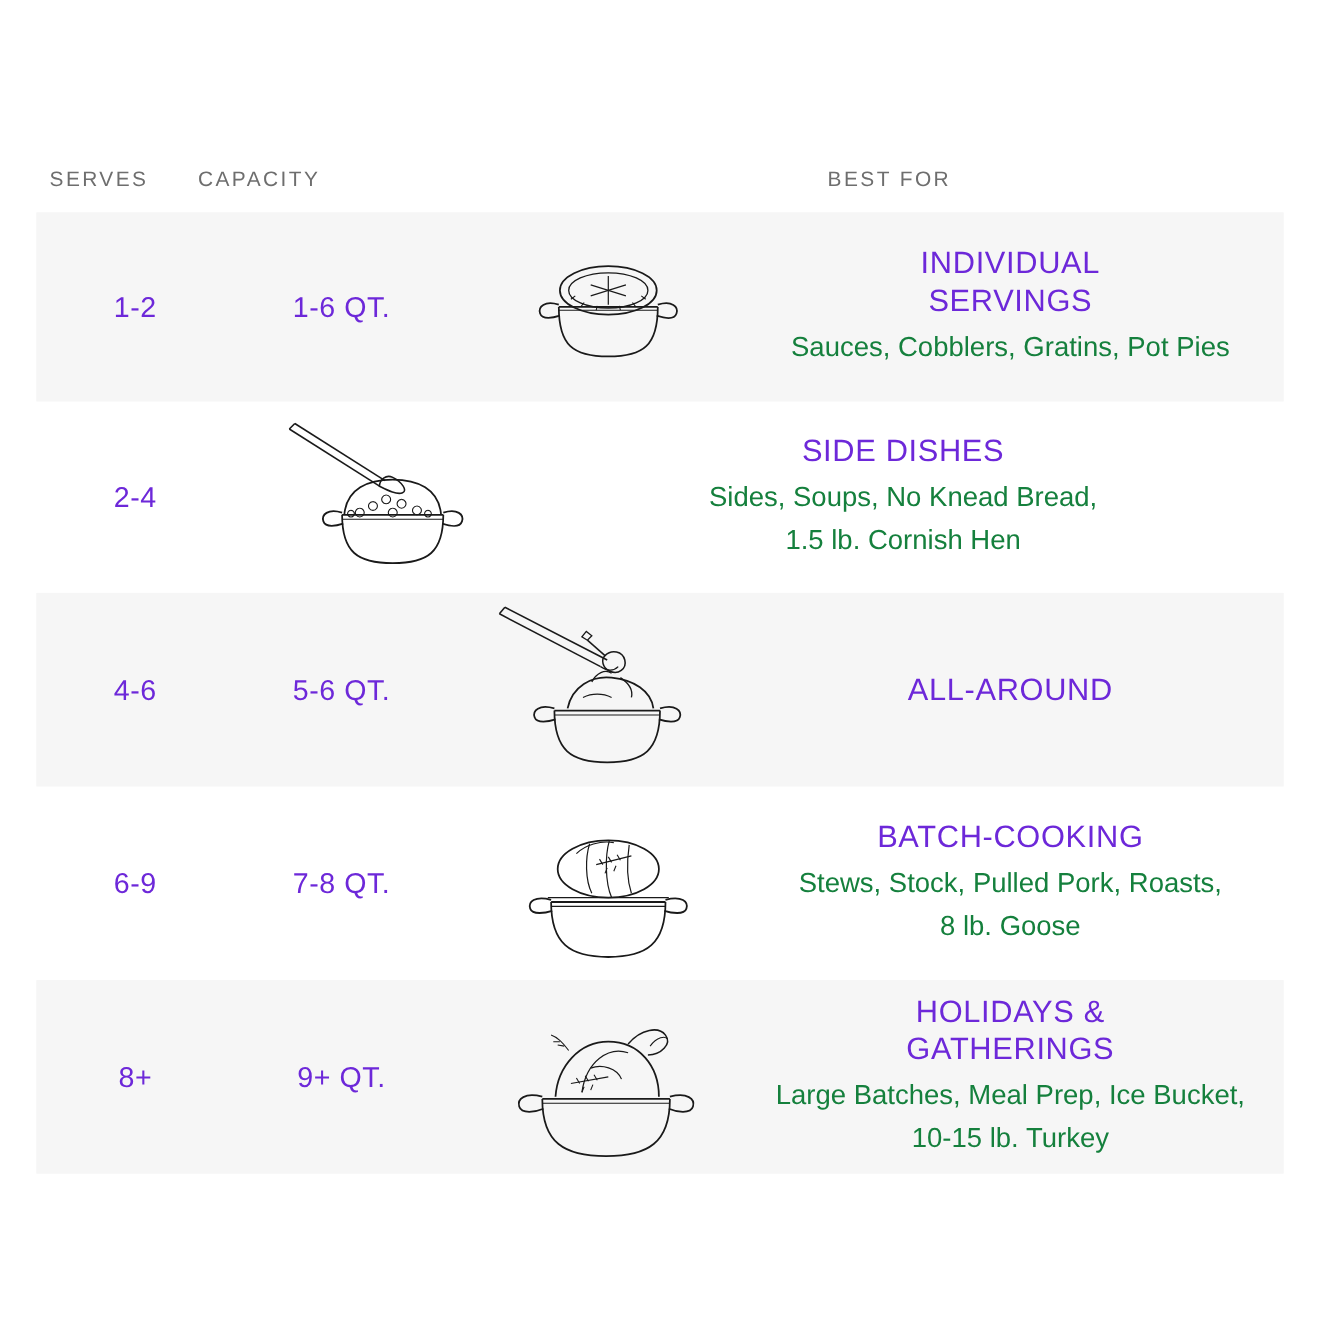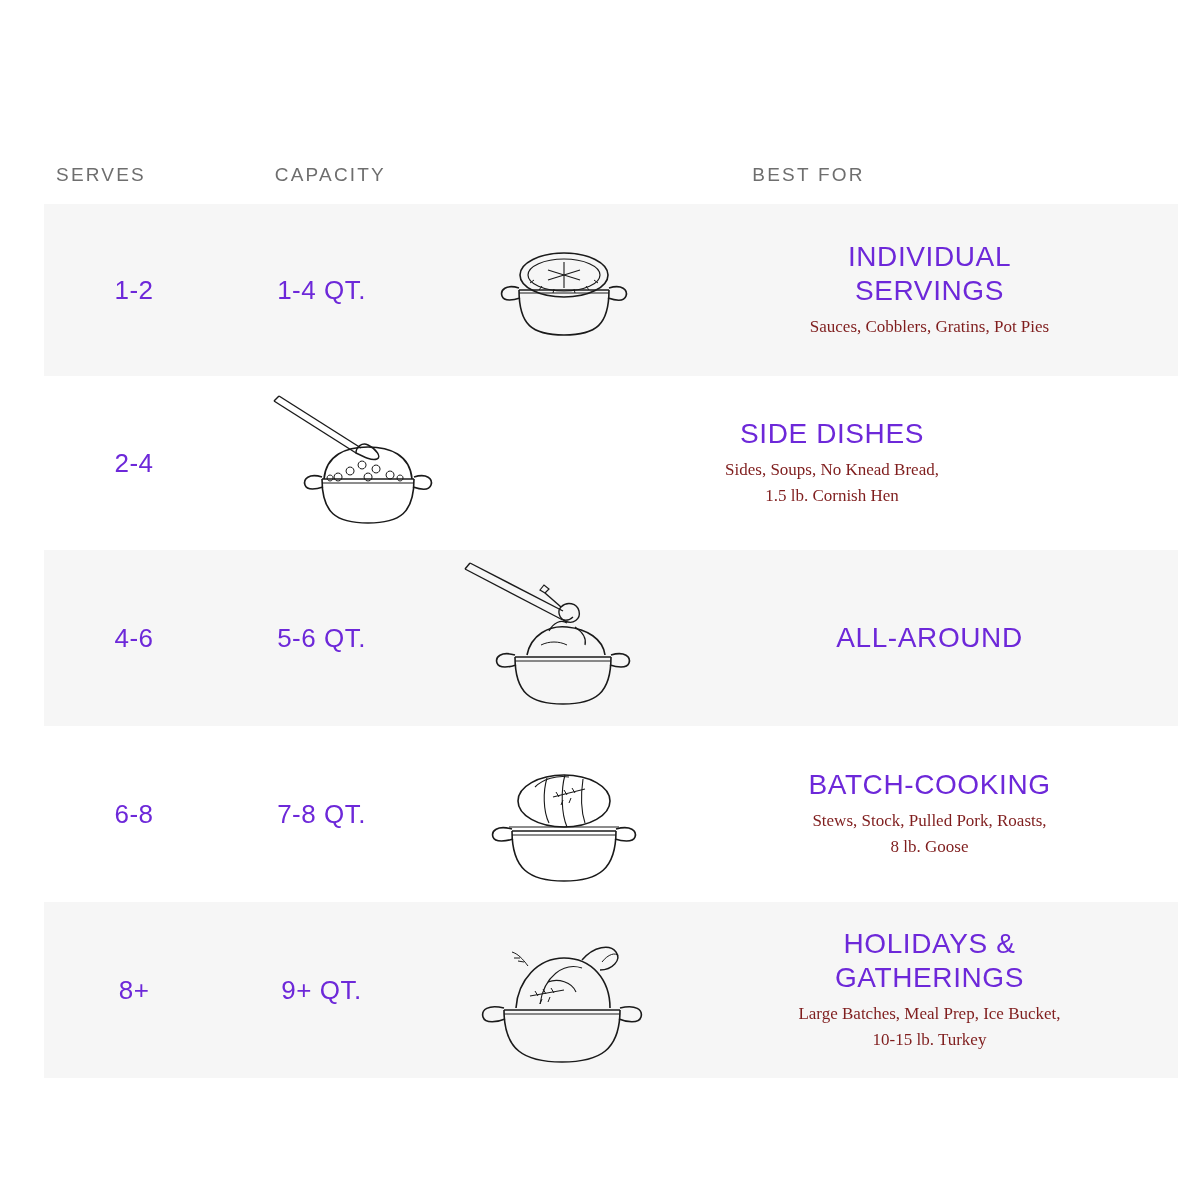--- a/index.html
+++ b/index.html
@@ -13,33 +13,33 @@
     font-family: "Liberation Sans", sans-serif;
     color: #3c3c3c;
     overflow: hidden;
   }
 
   .sizing-chart {
     width: 980px;
     height: 1200px;
     position: relative;
     box-sizing: border-box;
-    padding: 11px;
+    padding: 0;
   }
 
   
   .chart-header {
     display: flex;
     align-items: flex-end;
     height: 80px;
     padding-top: 95px;
     box-sizing: content-box;
   }
   .col-serves   { width: 180px; flex: 0 0 180px; text-align: center; }
-  .col-capacity { width: 195px; flex: 0 0 195px; text-align: right; }
+  .col-capacity { width: 195px; flex: 0 0 195px; text-align: left; }
   .col-image    { width: 290px; flex: 0 0 290px; text-align: center; }
   .col-bestfor  { flex: 1 1 auto; text-align: center; }
 
   .chart-header .header-label {
     font-size: 19px;
     letter-spacing: 2.2px;
     color: #6e6e6e;
     font-weight: 400;
     text-transform: uppercase;
   }
@@ -84,25 +84,24 @@
     padding-right: 28px;
   }
   .bestfor-title {
     font-size: 28px;
     color: #6d28d9;
     letter-spacing: 0.6px;
     line-height: 1.22;
     font-weight: 400;
   }
   .bestfor-desc {
-    font-size: 17px;
-    color: #7f1d1d;
+    font-size: 25px;
+    color: #15803d;
     line-height: 1.55;
     margin-top: 6px;
-    font-family: Liberation Serif, serif;
   }
 
   
   .row-1 { height: 172px; }
   .row-2 { height: 174px; }
   .row-3 { height: 176px; }
   .row-4 { height: 176px; }
   .row-5 { height: 176px; }
 </style>
 </head>
@@ -122,21 +121,21 @@
     </div>
     <div class="col-bestfor">
       <span class="header-label">BEST FOR</span>
     </div>
   </div>
 
   <div class="chart-rows">
 
     <div class="chart-row row-1 shaded">
       <div class="cell-serves">1-2</div>
-      <div class="cell-capacity">1-4 QT.</div>
+      <div class="cell-capacity">1-6 QT.</div>
       <div class="cell-image">
         <svg width="200" height="120" viewBox="0 0 200 120" fill="none" stroke="#1a1a1a" stroke-width="1.6">
 
           <path d="M55 60 C55 95, 68 105, 100 105 C132 105, 145 95, 145 60"></path>
           <path d="M55 60 L145 60"></path>
 
           <path d="M55 58 C42 54, 36 60, 38 66 C40 72, 50 70, 56 68"></path>
           <path d="M145 58 C158 54, 164 60, 162 66 C160 72, 150 70, 144 68"></path>
 
           <ellipse cx="100" cy="45" rx="44" ry="22"></ellipse>
@@ -213,21 +212,21 @@
           <path d="M8 8 L13 2" stroke-width="1.4"></path>
           <path d="M100 56 C106 60, 112 60, 116 56" stroke-width="1.2"></path>
         </svg>
       </div>
       <div class="cell-bestfor">
         <div class="bestfor-title">ALL-AROUND</div>
       </div>
     </div>
 
     <div class="chart-row row-4">
-      <div class="cell-serves">6-8</div>
+      <div class="cell-serves">6-9</div>
       <div class="cell-capacity">7-8 QT.</div>
       <div class="cell-image">
         <svg width="215" height="150" viewBox="0 0 215 150" fill="none" stroke="#1a1a1a" stroke-width="1.6">
 
           <path d="M55 92 C55 130, 72 142, 107 142 C142 142, 159 130, 159 92"></path>
           <path d="M55 92 L159 92"></path>
           <path d="M55 96 L159 96" stroke-width="1"></path>
 
           <path d="M55 90 C40 86, 34 92, 36 98 C38 104, 50 102, 56 100"></path>
           <path d="M159 90 C174 86, 180 92, 178 98 C176 104, 164 102, 158 100"></path>

